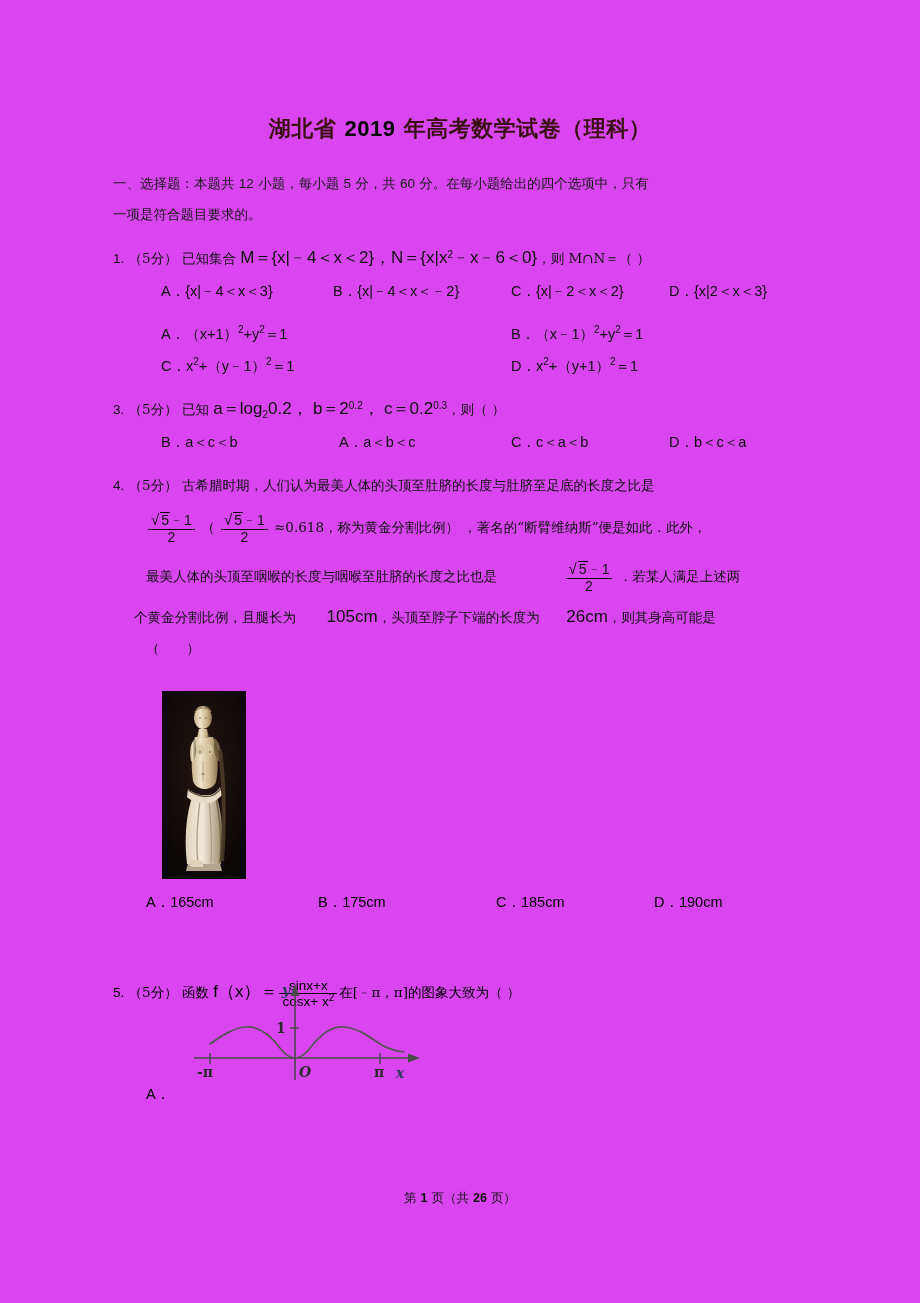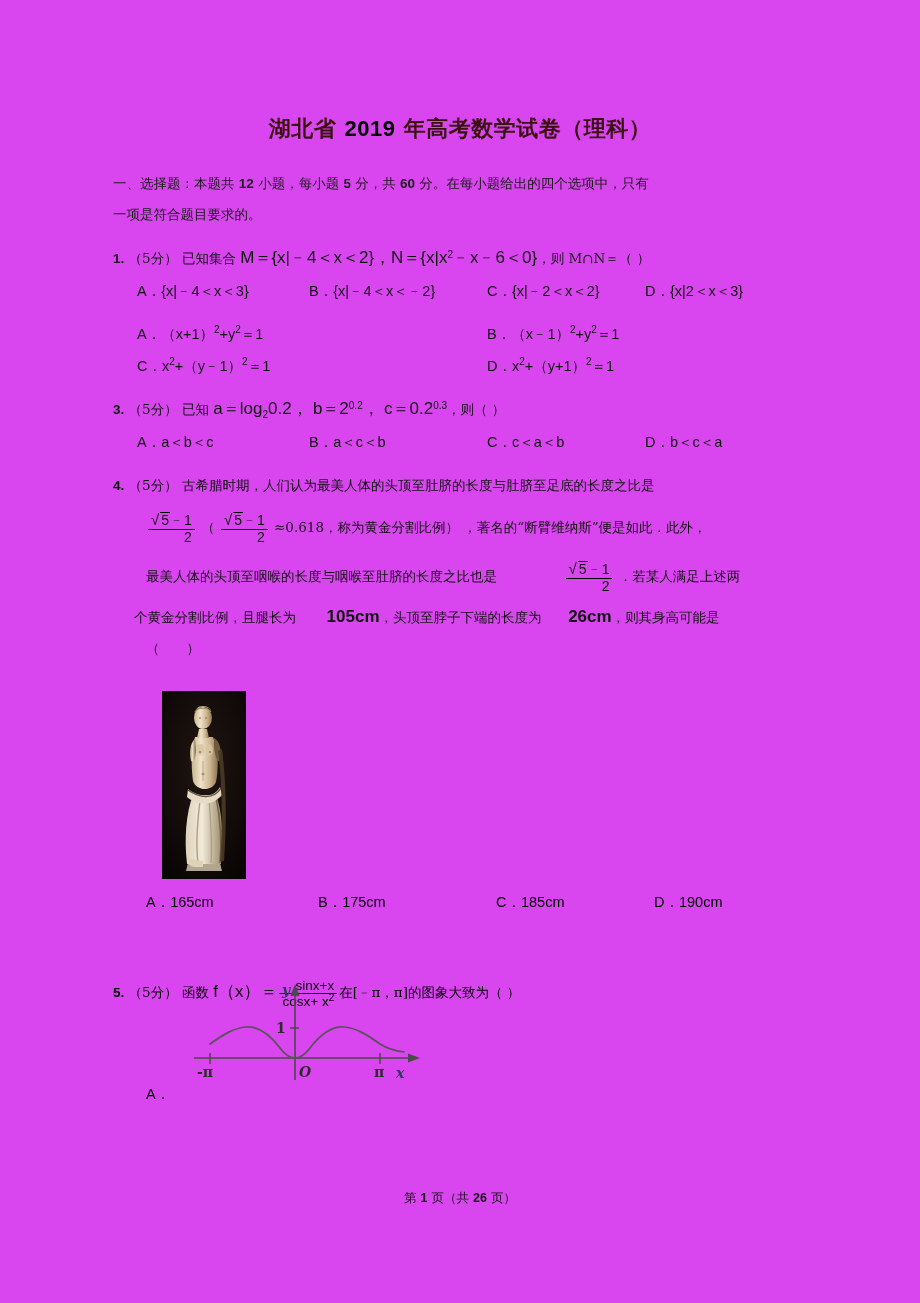--- a/index.html
+++ b/index.html
@@ -45,37 +45,37 @@
 
   .section-head {
     font-family: "DejaVu Serif", "Liberation Serif", serif;
     font-size: 13.5px;
     line-height: 31px;
     color: #1a1a1a;
   }
   .section-head b,
   .bold-num {
     font-family: "Liberation Sans", sans-serif;
-    font-weight: bold;
+    font-weight: normal;
   }
 
   .q {
     margin-top: 13px;
     font-family: "DejaVu Serif", "Liberation Serif", serif;
     font-size: 13.5px;
     line-height: 30px;
     color: #111;
   }
   .q-stem { white-space: nowrap; }
   .mono, .math {
     font-family: "Liberation Sans", sans-serif;
     font-size: 17px;
   }
   .opts {
-    margin-left: 24px;
+    margin-left: 48px;
     margin-top: 2px;
     font-family: "Liberation Sans", sans-serif;
     font-size: 14.5px;
     line-height: 30px;
     display: flex;
   }
   .opts.four > span { display: inline-block; }
   .opt-label { font-family: "Liberation Sans", sans-serif; }
   sup.ex {
     font-size: 10px;
@@ -85,21 +85,21 @@
   }
   sub.sb {
     font-size: 10px;
     vertical-align: sub;
     line-height: 0;
     font-family: "Liberation Sans", sans-serif;
   }
   .frac {
     display: inline-block;
     vertical-align: middle;
-    text-align: right;
+    text-align: center;
     line-height: 1.12;
     font-family: "Liberation Sans", sans-serif;
     font-size: 14px;
     margin: 0 2px;
   }
   .frac .nu { display: block; border-bottom: 1.3px solid #000; padding: 0 3px; }
   .frac .de { display: block; padding: 0 3px; }
   .sqrt {
     display: inline-block;
     border-top: 1.2px solid #000;
@@ -203,22 +203,22 @@
       <div class="q-stem">
         <span class="bold-num">3.</span>
         <span>（5分）</span>
         <span>已知</span>
         <span class="math">a＝log</span><sub class="sb">2</sub><span class="math">0.2，</span>
         <span class="math">b＝2</span><sup class="ex">0.2</sup><span class="math">，</span>
         <span class="math">c＝0.2</span><sup class="ex">0.3</sup><span>，则（</span>
         <span>）</span>
       </div>
       <div class="opts four">
+        <span style="width:178px"><span class="opt-label">B．</span><span>a＜c＜b</span></span>
         <span style="width:172px"><span class="opt-label">A．</span><span>a＜b＜c</span></span>
-        <span style="width:178px"><span class="opt-label">B．</span><span>a＜c＜b</span></span>
         <span style="width:158px"><span class="opt-label">C．</span><span>c＜a＜b</span></span>
         <span><span class="opt-label">D．</span><span>b＜c＜a</span></span>
       </div>
     </div>
 
     <div class="q">
       <div>
         <span class="bold-num">4.</span>
         <span>（5分）</span>
         <span>古希腊时期，人们认为最美人体的头顶至肚脐的长度与肚脐至足底的长度之比是</span>

